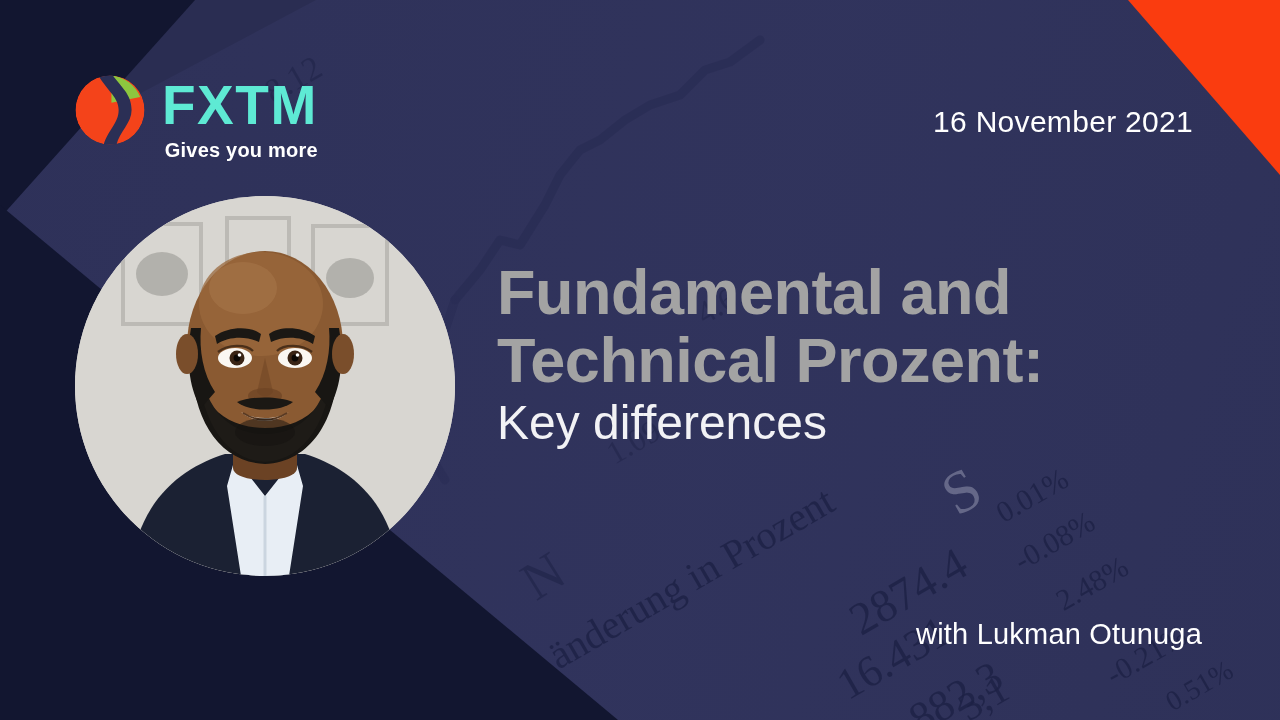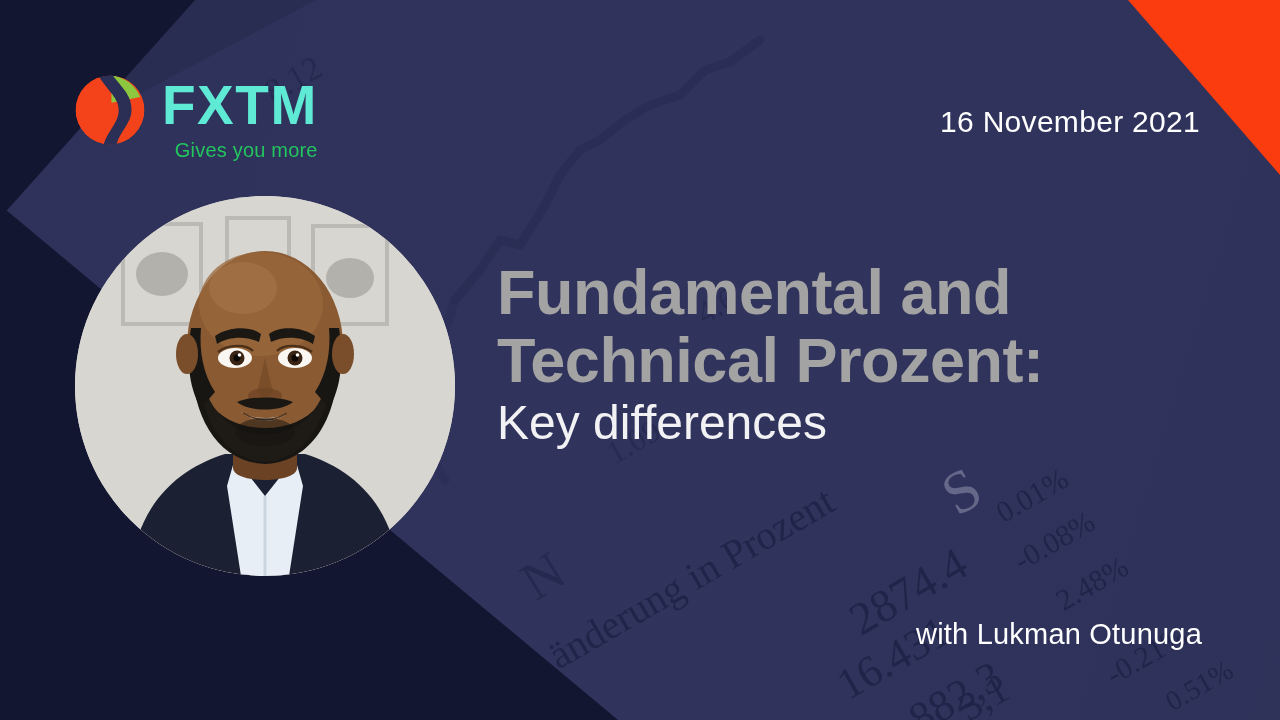--- a/index.html
+++ b/index.html
@@ -105,31 +105,31 @@
     font-size: 55px;
     font-weight: bold;
     color: #5eead4;
     letter-spacing: 1.5px;
     line-height: 1;
     font-family: "Liberation Sans", sans-serif;
   }
   .logo-tagline {
     margin-top: 7px;
     font-size: 20px;
-    font-weight: normal;
-    color: #22c55e;
+    font-weight: bold;
+    color: #ffffff;
     letter-spacing: 0.2px;
     text-align: right;
     line-height: 1;
   }
 
   
   .date-text {
     position: absolute;
-    right: 80px;
+    right: 87px;
     top: 105px;
     font-size: 30px;
     color: #FFFFFF;
     font-weight: normal;
     letter-spacing: 0.3px;
   }
 
   
   .portrait {
     position: absolute;

